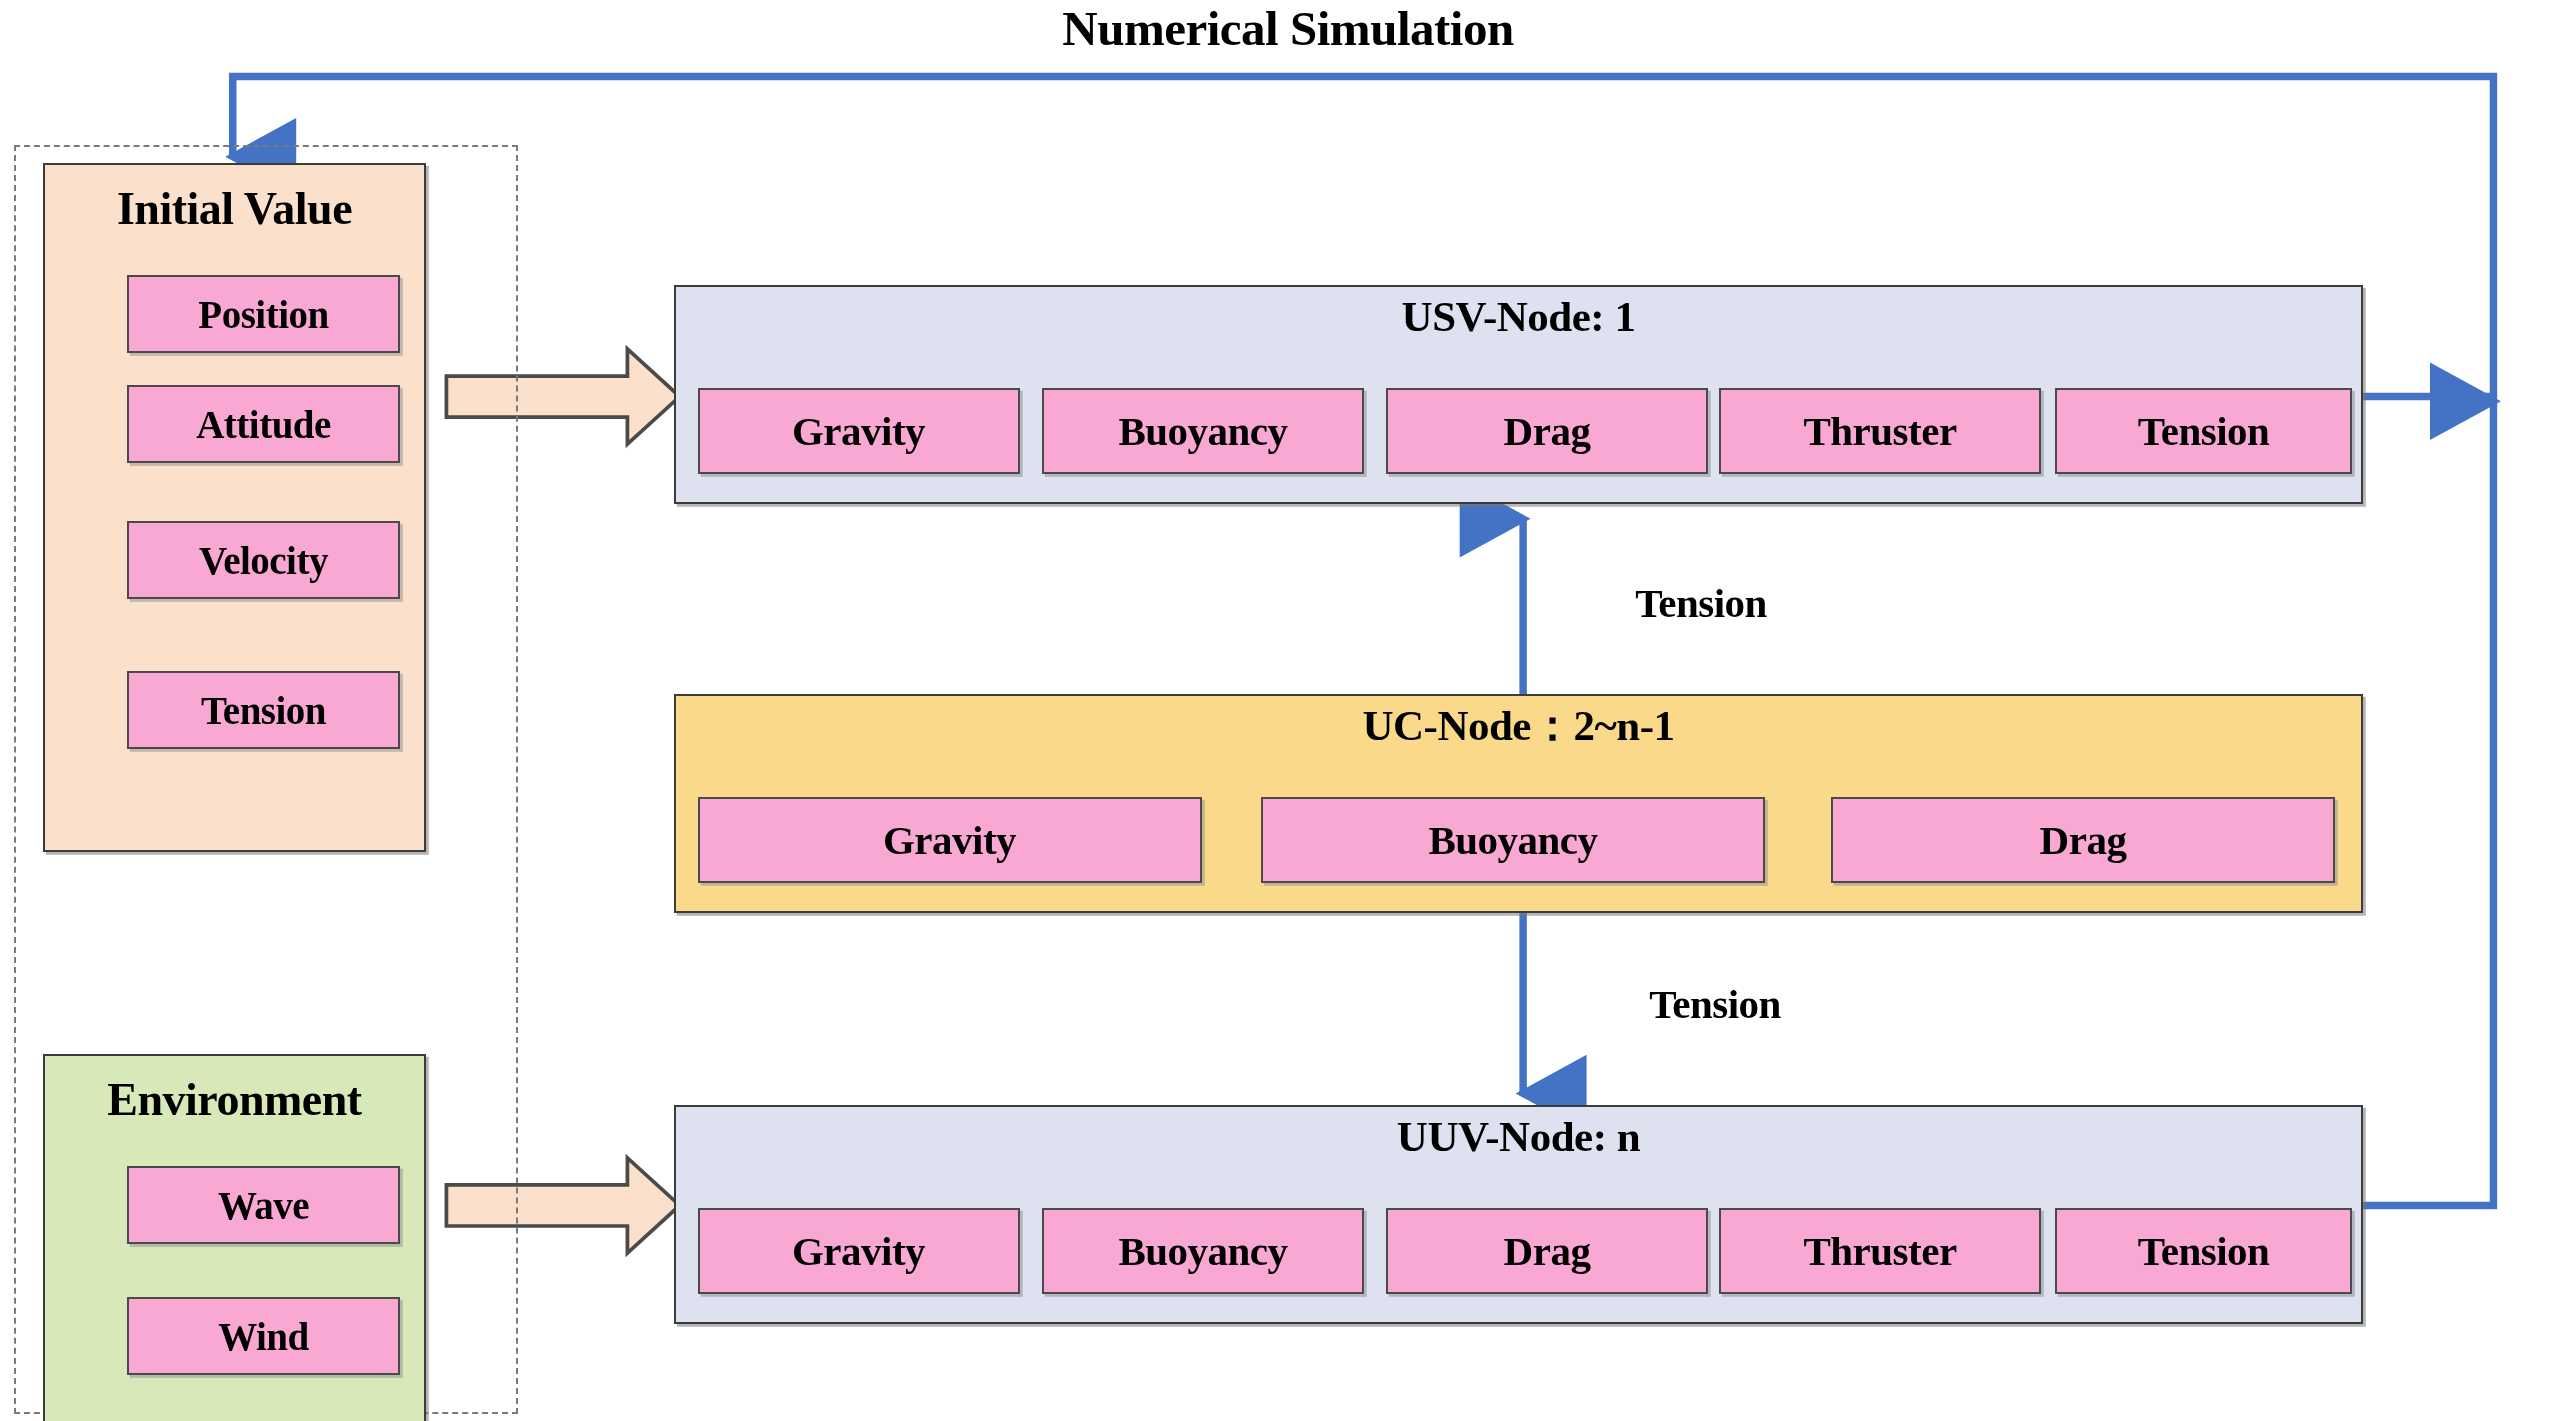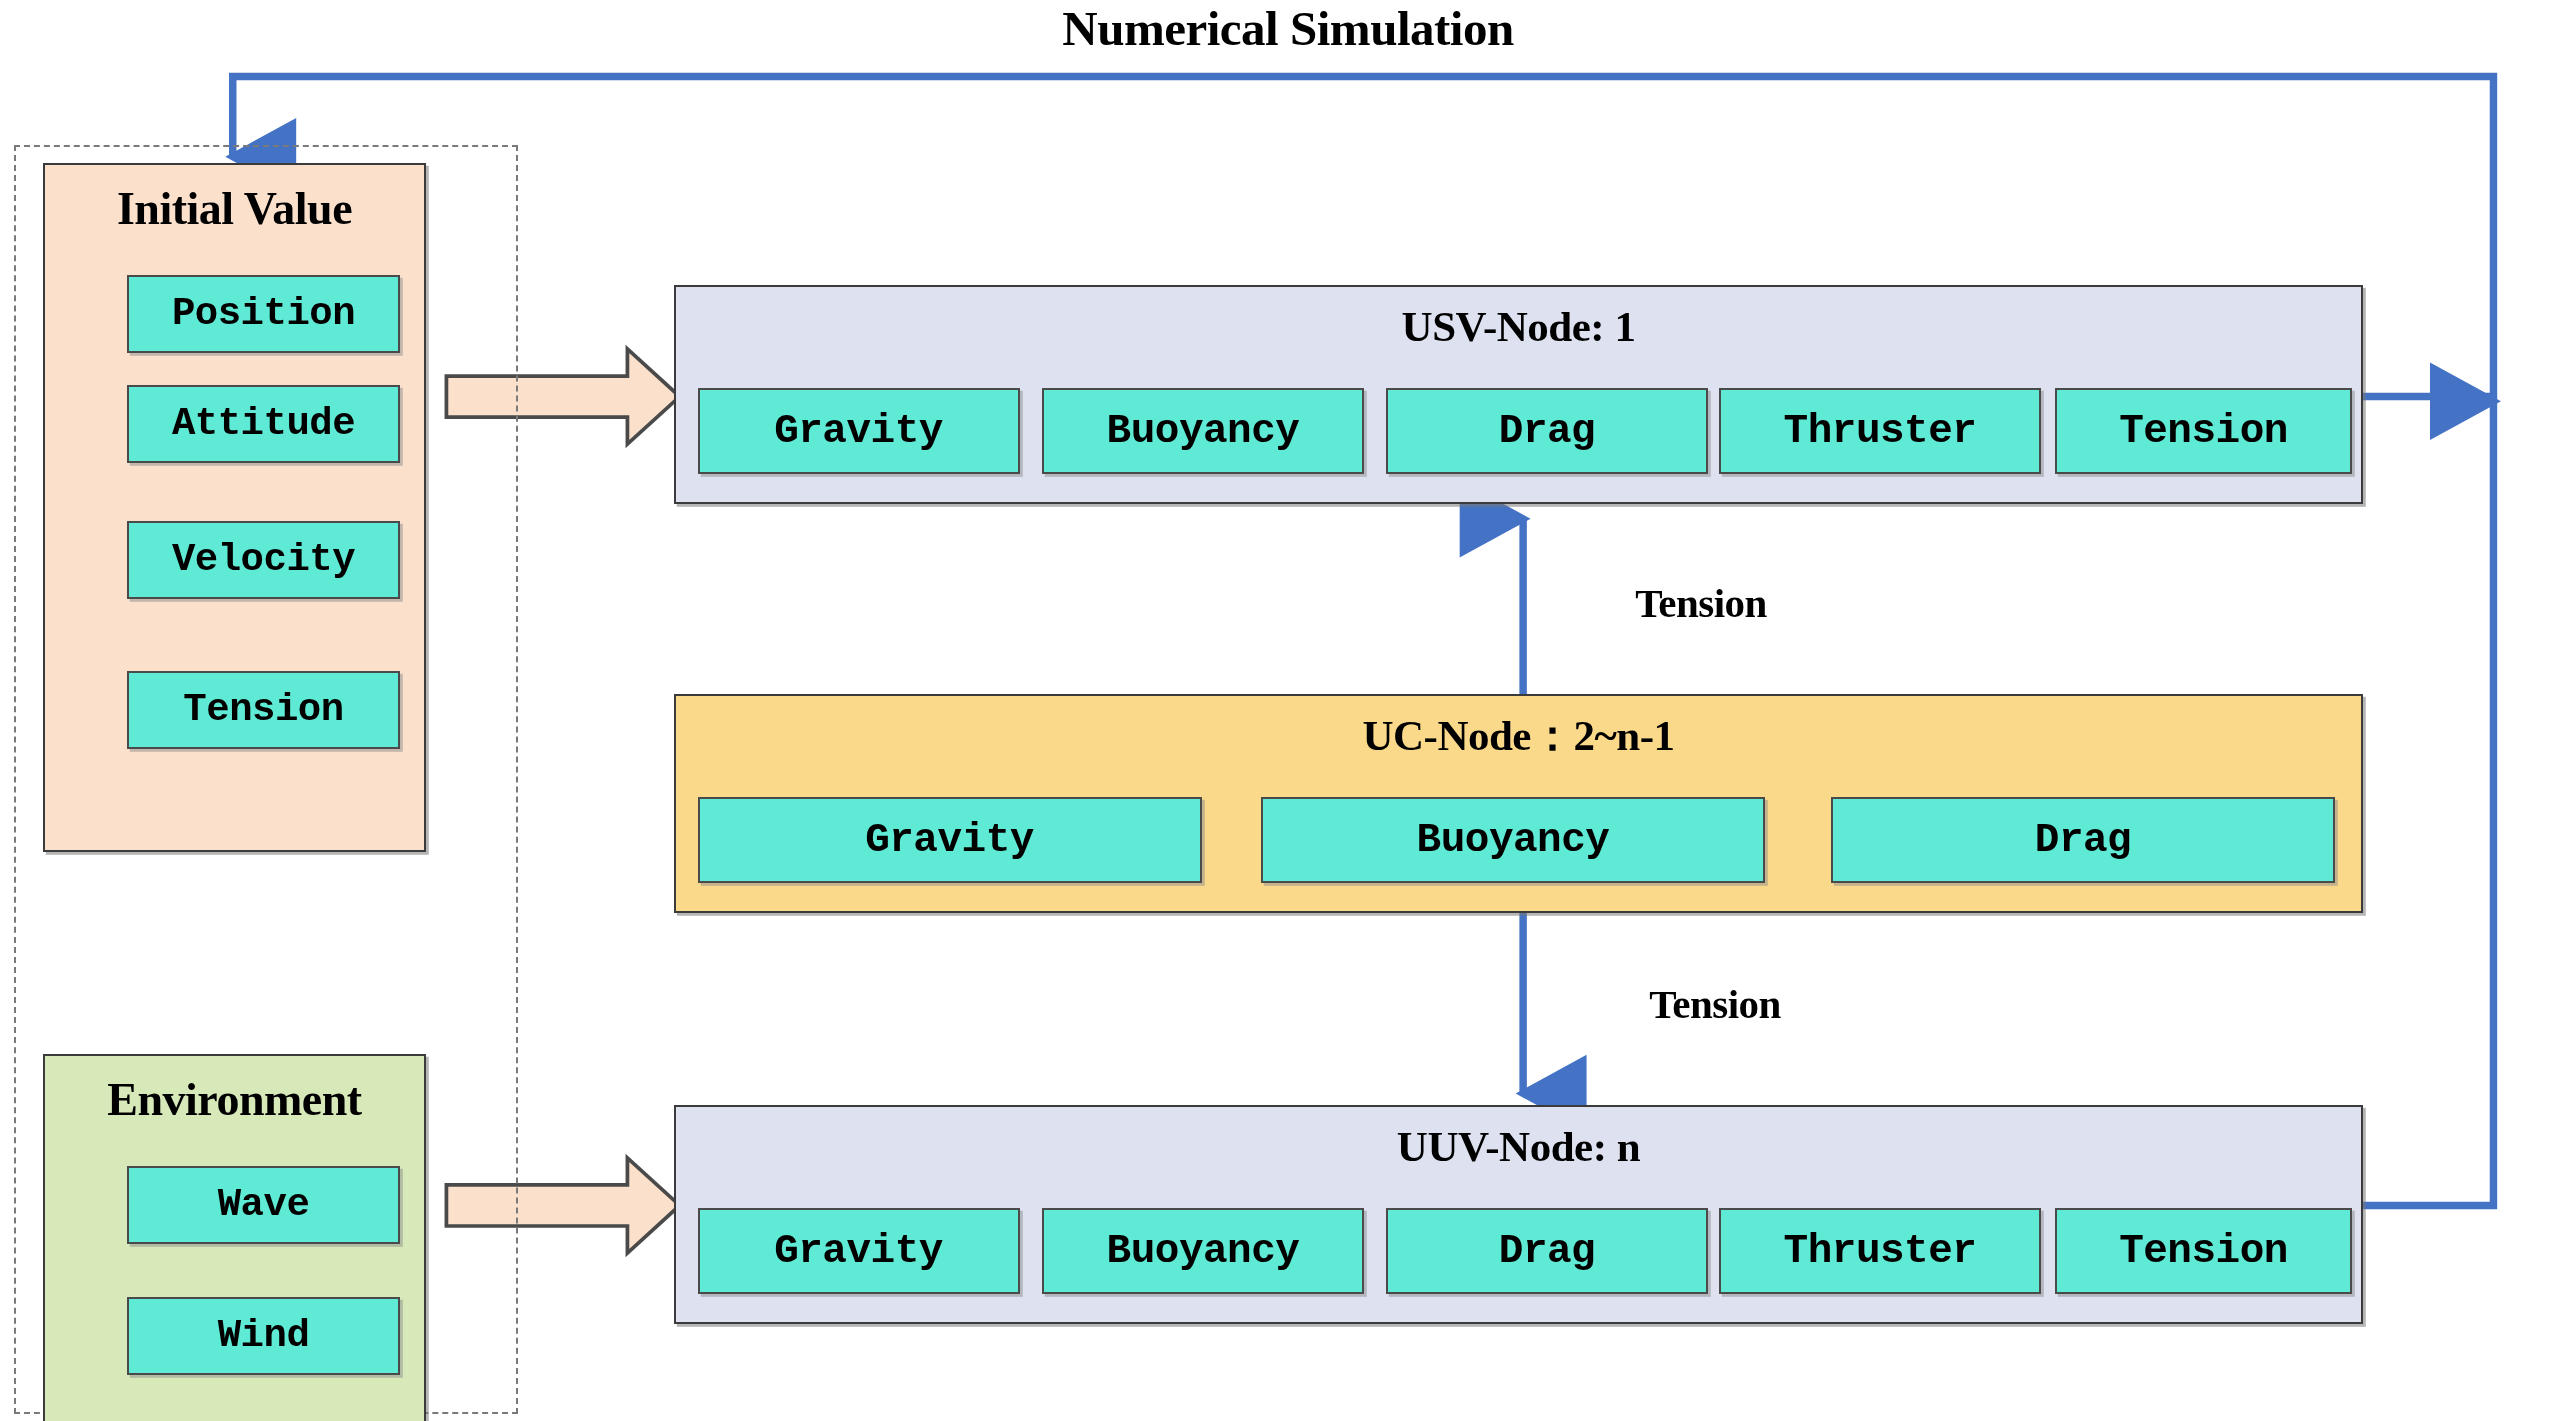--- a/index.html
+++ b/index.html
@@ -6,24 +6,24 @@
   body{width:2576px;height:1421px;position:relative;overflow:hidden;
        font-family:"Liberation Serif","DejaVu Serif",serif;}
 
   #stage{position:absolute;left:0;top:0;width:2576px;height:1421px;border-radius:8px;}
 
   
   .bx{position:absolute;box-sizing:border-box;display:flex;align-items:center;
       justify-content:center;text-align:center;font-weight:bold;color:#000;
       border:2.8px solid #3b3b3b;
       box-shadow:2.8px 2.8px 0 rgba(120,120,120,.55);}
-  .inner{position:absolute;box-sizing:border-box;background:#5eead4;
+  .inner{position:absolute;box-sizing:border-box;background:#f9a8d4;
          border:2.8px solid #4a4a4a;display:flex;align-items:center;
          justify-content:center;text-align:right;font-weight:bold;color:#000;
-         box-shadow:2.8px 2.8px 0 rgba(140,140,140,.5);font-family:Liberation Mono, monospace;}
+         box-shadow:2.8px 2.8px 0 rgba(140,140,140,.5);}
 
   
   #input-group{position:absolute;left:14px;top:145px;width:504px;height:1269px;
      border:2.8px dashed #7a7a7a;box-sizing:border-box;background:transparent;}
 
   
   #initial-value{left:43px;top:163px;width:383px;height:689px;background:#fbe0cc;
      flex-direction:column;justify-content:flex-start;}
   #environment{left:43px;top:1054px;width:383px;height:392px;background:#d7e9b9;
      flex-direction:column;justify-content:flex-start;}
@@ -33,21 +33,21 @@
   
   .chip{left:82px;width:273px;height:78px;font-size:39px;letter-spacing:-0.5px;}
 
   
   .node{left:674px;width:1689px;background:#dde1f0;
         flex-direction:column;justify-content:flex-start;}
   #usv-node{top:285px;height:219px;}
   #uc-node{top:694px;height:219px;background:#fbd98a;}
   #uuv-node{top:1105px;height:219px;}
   .node-title{width:100%;text-align:center;font-size:43px;line-height:1;
-     padding-top:18px;letter-spacing:-0.5px;}
+     padding-top:8px;letter-spacing:-0.5px;}
   .force{height:86px;font-size:41px;letter-spacing:-0.5px;top:101px;}
 
   
   .lbl{position:absolute;font-weight:bold;color:#000;white-space:nowrap;}
   #sim-title{left:1288px;top:0px;font-size:49px;letter-spacing:-0.5px;
      transform:translateX(-50%);}
   .tension-lbl{font-size:41px;letter-spacing:-0.5px;transform:translateX(-50%);}
   #tension-1{left:1701px;top:579px;}
   #tension-2{left:1715px;top:980px;}
 

